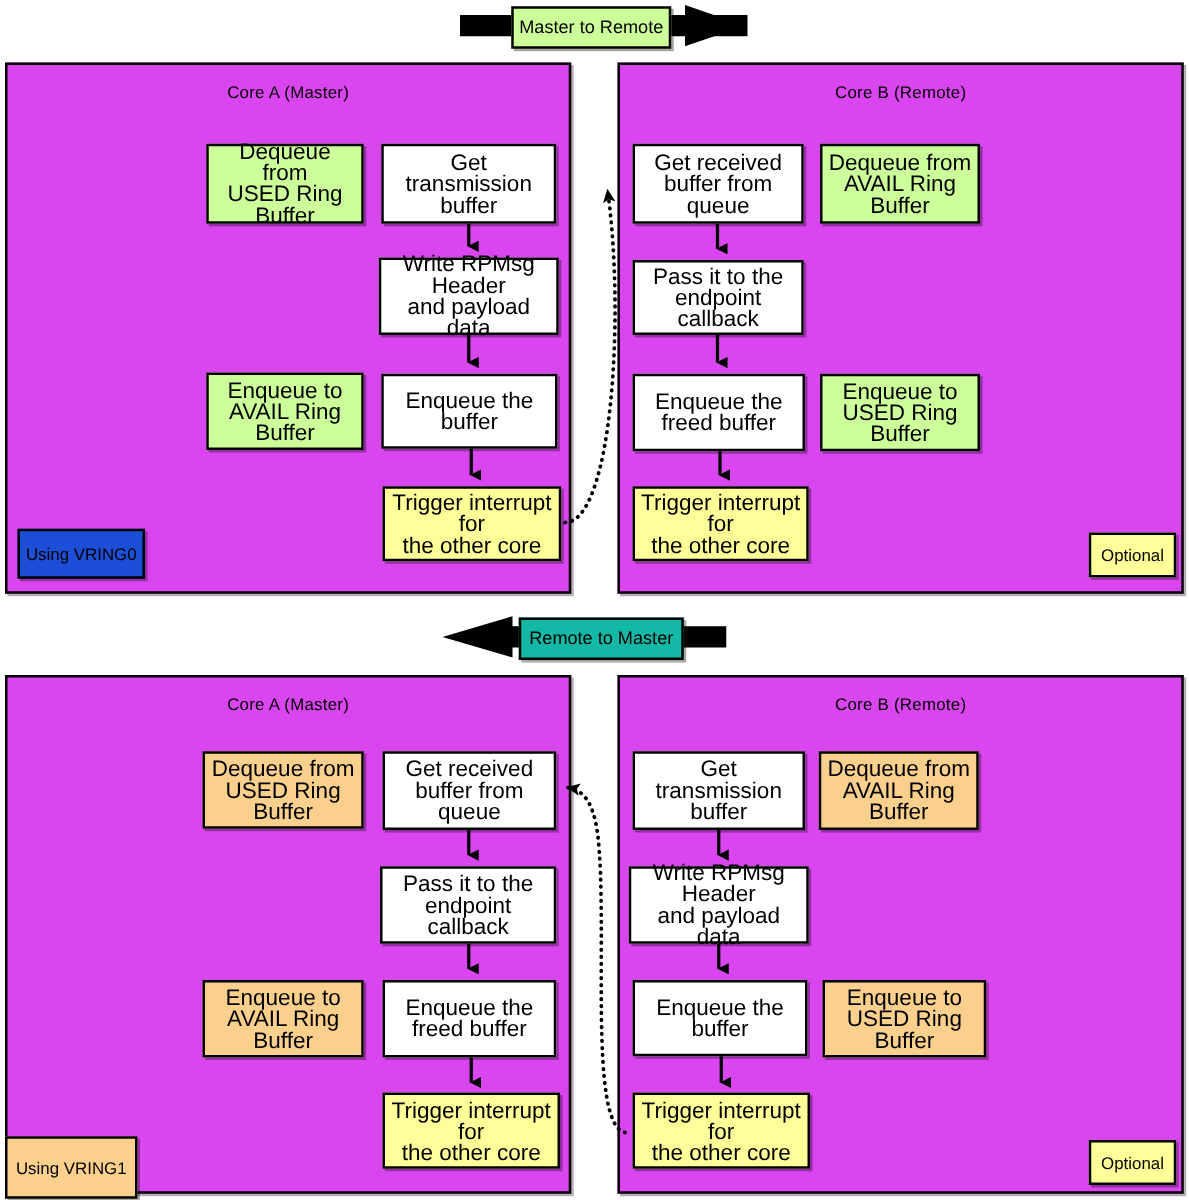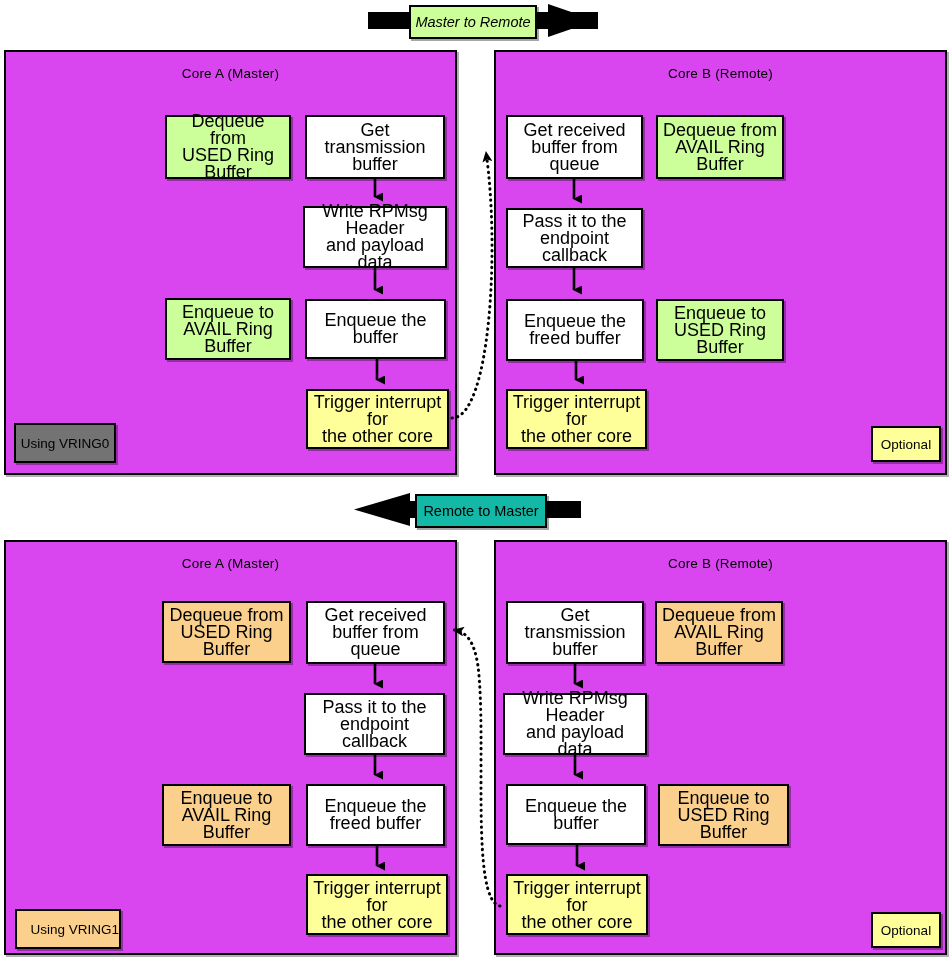--- a/index.html
+++ b/index.html
@@ -29,32 +29,32 @@
         font-size:18px;line-height:17px;padding:2px 4px;
         box-shadow:2px 2px 0 rgba(0,0,0,0.32);}
   .node.green{background:#ccff99;}
   .node.orange{background:#fbd08c;}
   .node.yellow{background:#ffff99;align-items:flex-end;}
   .node span{display:block;}
 
   .tag{position:absolute;box-sizing:border-box;border:2px solid #000;
        display:flex;align-items:center;justify-content:center;
        font-size:13.5px;box-shadow:2px 2px 0 rgba(0,0,0,0.32);}
-  .tag.green{background:#737373;}
+  .tag.green{background:#1d4ed8;}
   .tag.orange{background:#fbd08c;}
   .tag.yellow{background:#ffff99;}
 
   .flow-svg{position:absolute;left:0;top:0;width:951px;height:960px;pointer-events:none;z-index:2;}
 </style>
 </head>
 <body>
 
 <div id="stage">
 
-  <div class="banner" style="top:0;font-style:italic;">
+  <div class="banner" style="top:0;">
     <svg width="951" height="46" aria-hidden="true">
       <g>
         <rect x="368" y="12" width="230" height="17" fill="#000"></rect>
         <polygon points="548,4 596,20.5 548,37" fill="#000"></polygon>
       </g>
     </svg>
     <div class="banner-label" style="left:409px;width:128px;background:#ccff99;">
       <span>Master to Remote</span>
     </div>
   </div>
@@ -201,21 +201,21 @@
       <span>freed buffer</span>
     </div>
   </div>
   <div class="node yellow" style="left:306px;top:874px;width:142px;height:61px;">
     <div>
       <span>Trigger interrupt for</span>
       <span>the other core</span>
     </div>
   </div>
 
-  <div class="tag orange" style="left:15px;top:909px;width:106px;height:40px;justify-content:flex-end;">
+  <div class="tag orange" style="left:4px;top:909px;width:106px;height:50px;">
     <span>Using VRING1</span>
   </div>
 
   <div class="node" style="left:506px;top:601px;width:138px;height:63px;">
     <div>
       <span>Get transmission</span>
       <span>buffer</span>
     </div>
   </div>
   <div class="node" style="left:503px;top:693px;width:144px;height:62px;">

